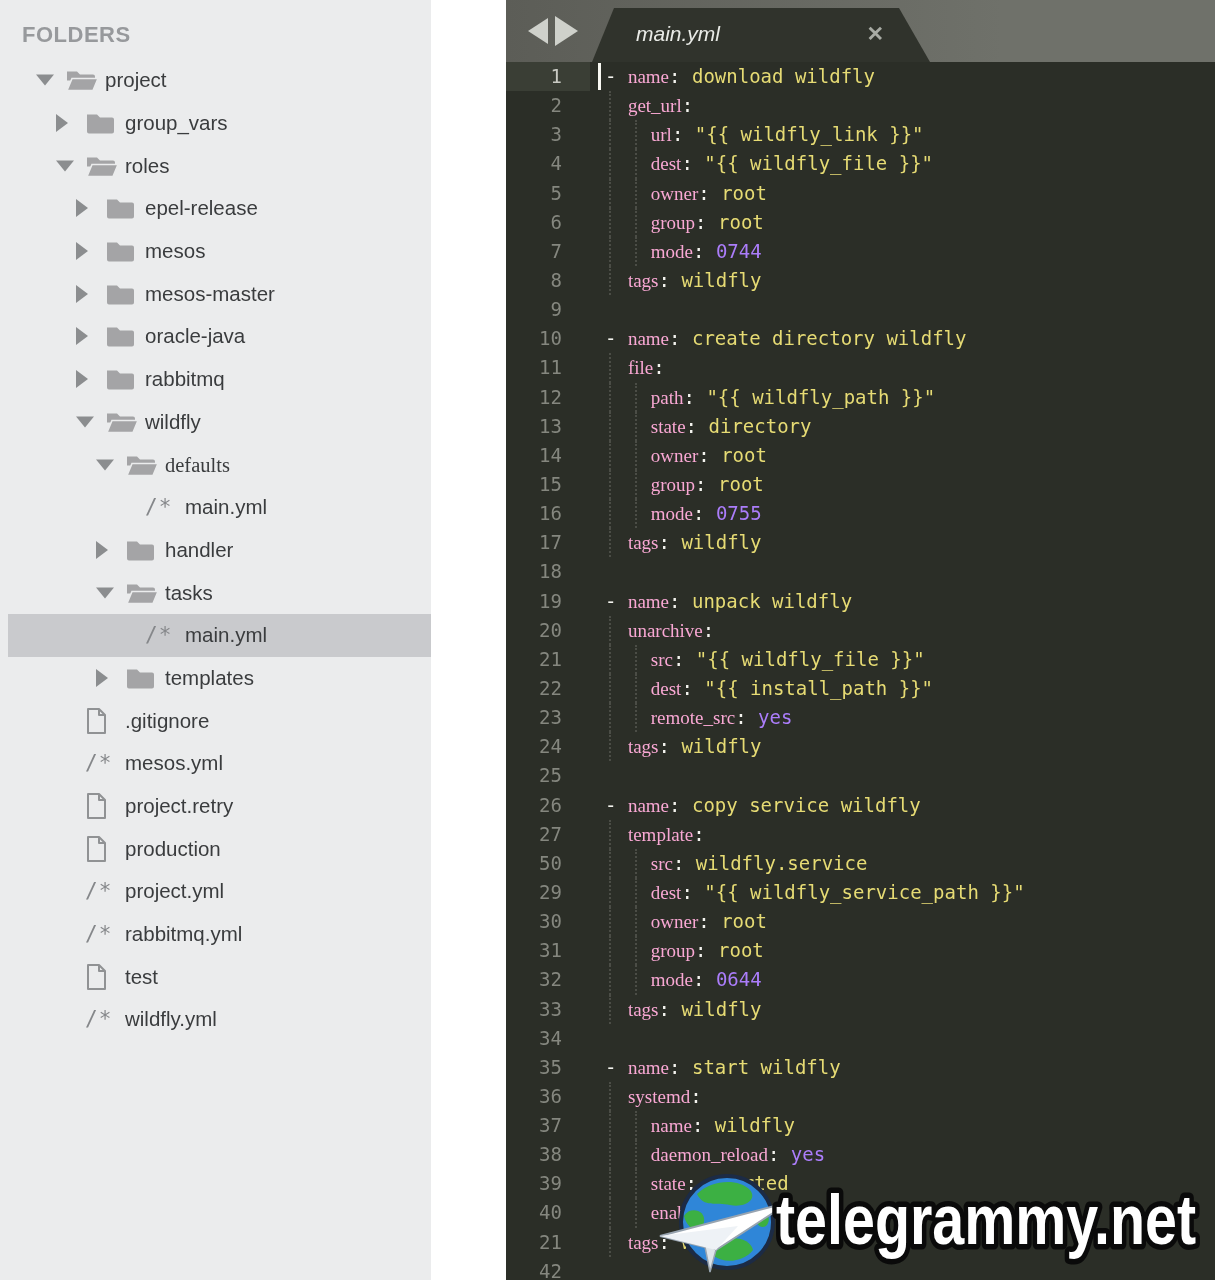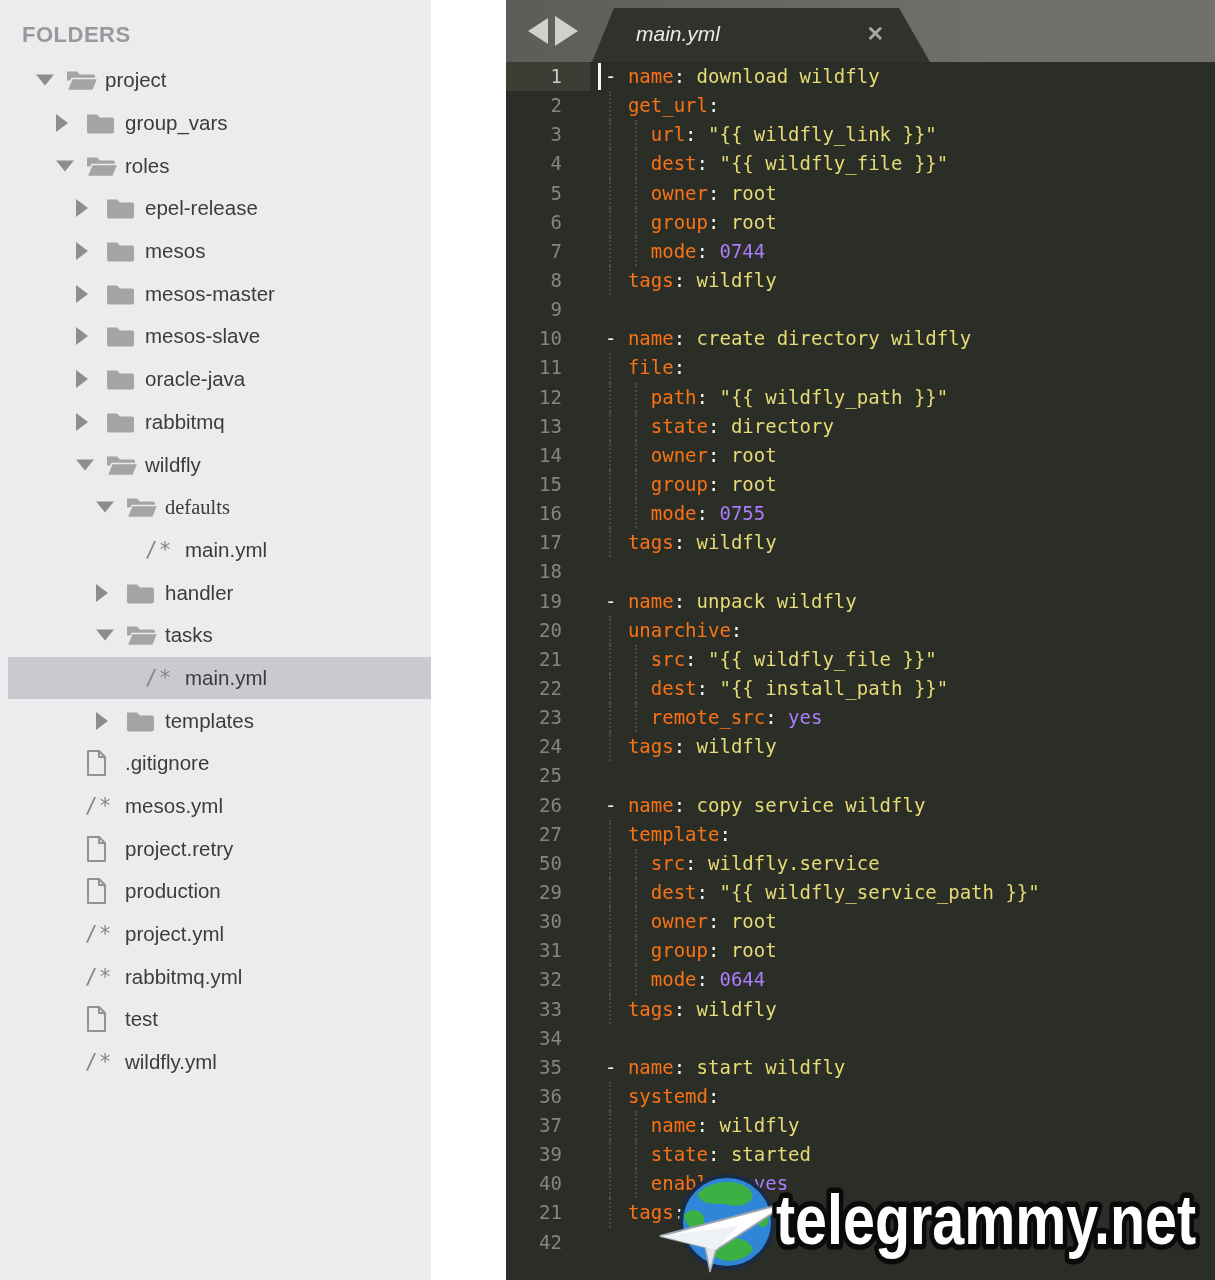--- a/index.html
+++ b/index.html
@@ -31,21 +31,21 @@
   .tab-title { position:absolute; left:44px; top:0; line-height:52px; font-style:italic; font-size:21px; color:#e9ebe7; }
   .tab-close { position:absolute; right:46px; top:0; line-height:52px; font-size:21px; font-weight:bold; color:#a8aba4; cursor:pointer; }
 
   .code { position:absolute; left:0; top:62px; width:709px; height:1218px; overflow:hidden;
           font-family:"DejaVu Sans Mono", monospace; font-size:19px; }
   .cl { position:relative; height:29.15px; white-space:pre; }
   .ln { position:absolute; left:0; top:0; width:84px; height:100%; padding-right:28px; text-align:right;
         color:#85877f; line-height:29.15px; }
   .cl.cur .ln { background:#3a3e35; color:#c9cac3; }
   .lc { position:absolute; left:99px; top:0; line-height:29.15px; }
-  .tk-k { color:#f97316; } .tk-s { color:#e6db74; } .tk-n { color:#ab7dfa;text-align:right; } .tk-w { color:#f4f4ef; }
+  .tk-k { color:#f9a8d4;font-family:Liberation Serif, serif; } .tk-s { color:#e6db74; } .tk-n { color:#ab7dfa;text-align:right; } .tk-w { color:#f4f4ef; }
   .g { position:absolute; top:0; height:100%; width:0; border-left:2px dotted rgba(244,244,239,0.16); }
   .caret { position:absolute; left:92px; top:1px; width:3px; height:27px; background:#f8f8f2; }
 
   .watermark { position:absolute; left:140px; top:1164px; width:560px; height:116px; pointer-events:none; }
 </style>
 </head>
 <body>
 
 <div class="app">
 
@@ -88,27 +88,20 @@
               <path d="M2 3 h10 l3 3 h12 a2 2 0 0 1 2 2 v12 a2 2 0 0 1 -2 2 h-23 a2 2 0 0 1 -2 -2 z" fill="#a4a4a6"></path>
             </svg></span>
           <span class="label" style="left: 137px;">mesos</span>
         </div>
         <div class="row">
           <span class="arrow right" style="left: 68px;"></span>
           <span class="icon" style="left: 97px;"><svg width="31" height="23" viewBox="0 0 31 23">
               <path d="M2 3 h10 l3 3 h12 a2 2 0 0 1 2 2 v12 a2 2 0 0 1 -2 2 h-23 a2 2 0 0 1 -2 -2 z" fill="#a4a4a6"></path>
             </svg></span>
           <span class="label" style="left: 137px;">mesos-master</span>
-        </div>
-        <div class="row">
-          <span class="arrow right" style="left: 68px;"></span>
-          <span class="icon" style="left: 97px;"><svg width="31" height="23" viewBox="0 0 31 23">
-              <path d="M2 3 h10 l3 3 h12 a2 2 0 0 1 2 2 v12 a2 2 0 0 1 -2 2 h-23 a2 2 0 0 1 -2 -2 z" fill="#a4a4a6"></path>
-            </svg></span>
-          <span class="label" style="left: 137px;">mesos-slave</span>
         </div>
         <div class="row">
           <span class="arrow right" style="left: 68px;"></span>
           <span class="icon" style="left: 97px;"><svg width="31" height="23" viewBox="0 0 31 23">
               <path d="M2 3 h10 l3 3 h12 a2 2 0 0 1 2 2 v12 a2 2 0 0 1 -2 2 h-23 a2 2 0 0 1 -2 -2 z" fill="#a4a4a6"></path>
             </svg></span>
           <span class="label" style="left: 137px;">oracle-java</span>
         </div>
         <div class="row">
           <span class="arrow right" style="left: 68px;"></span>
@@ -253,20 +246,21 @@
         <div class="cl"><span class="ln">50</span><div class="g" style="left: 103px;"></div><div class="g" style="left: 129px;"></div><span class="lc"><span>    </span><span class="tk-k">src</span><span class="tk-w">:</span><span> </span><span class="tk-s">wildfly.service</span></span></div>
         <div class="cl"><span class="ln">29</span><div class="g" style="left: 103px;"></div><div class="g" style="left: 129px;"></div><span class="lc"><span>    </span><span class="tk-k">dest</span><span class="tk-w">:</span><span> </span><span class="tk-s">"{{ wildfly_service_path }}"</span></span></div>
         <div class="cl"><span class="ln">30</span><div class="g" style="left: 103px;"></div><div class="g" style="left: 129px;"></div><span class="lc"><span>    </span><span class="tk-k">owner</span><span class="tk-w">:</span><span> </span><span class="tk-s">root</span></span></div>
         <div class="cl"><span class="ln">31</span><div class="g" style="left: 103px;"></div><div class="g" style="left: 129px;"></div><span class="lc"><span>    </span><span class="tk-k">group</span><span class="tk-w">:</span><span> </span><span class="tk-s">root</span></span></div>
         <div class="cl"><span class="ln">32</span><div class="g" style="left: 103px;"></div><div class="g" style="left: 129px;"></div><span class="lc"><span>    </span><span class="tk-k">mode</span><span class="tk-w">:</span><span> </span><span class="tk-n">0644</span></span></div>
         <div class="cl"><span class="ln">33</span><div class="g" style="left: 103px;"></div><span class="lc"><span>  </span><span class="tk-k">tags</span><span class="tk-w">:</span><span> </span><span class="tk-s">wildfly</span></span></div>
         <div class="cl"><span class="ln">34</span><span class="lc"></span></div>
         <div class="cl"><span class="ln">35</span><span class="lc"><span class="tk-w">- </span><span class="tk-k">name</span><span class="tk-w">:</span><span> </span><span class="tk-s">start wildfly</span></span></div>
         <div class="cl"><span class="ln">36</span><div class="g" style="left: 103px;"></div><span class="lc"><span>  </span><span class="tk-k">systemd</span><span class="tk-w">:</span></span></div>
         <div class="cl"><span class="ln">37</span><div class="g" style="left: 103px;"></div><div class="g" style="left: 129px;"></div><span class="lc"><span>    </span><span class="tk-k">name</span><span class="tk-w">:</span><span> </span><span class="tk-s">wildfly</span></span></div>
+        <div class="cl"><span class="ln">38</span><div class="g" style="left: 103px;"></div><div class="g" style="left: 129px;"></div><span class="lc"><span>    </span><span class="tk-k">daemon_reload</span><span class="tk-w">:</span><span> </span><span class="tk-n">yes</span></span></div>
         <div class="cl"><span class="ln">39</span><div class="g" style="left: 103px;"></div><div class="g" style="left: 129px;"></div><span class="lc"><span>    </span><span class="tk-k">state</span><span class="tk-w">:</span><span> </span><span class="tk-s">started</span></span></div>
         <div class="cl"><span class="ln">40</span><div class="g" style="left: 103px;"></div><div class="g" style="left: 129px;"></div><span class="lc"><span>    </span><span class="tk-k">enabled</span><span class="tk-w">:</span><span> </span><span class="tk-n">yes</span></span></div>
         <div class="cl"><span class="ln">21</span><div class="g" style="left: 103px;"></div><span class="lc"><span>  </span><span class="tk-k">tags</span><span class="tk-w">:</span><span> </span><span class="tk-s">wildfly</span></span></div>
         <div class="cl"><span class="ln">42</span><span class="lc"></span></div>
       </div>
 
     <svg class="watermark" viewBox="0 0 560 116">
       <g>
         <circle cx="81" cy="58" r="46" fill="#2f86d8" stroke="#1c2b45" stroke-width="4"></circle>
         <path d="M51,30 C65,16 92,14 104,26 C112,36 98,44 84,41 C70,38 58,44 51,30 Z" fill="#3cb043"></path>

